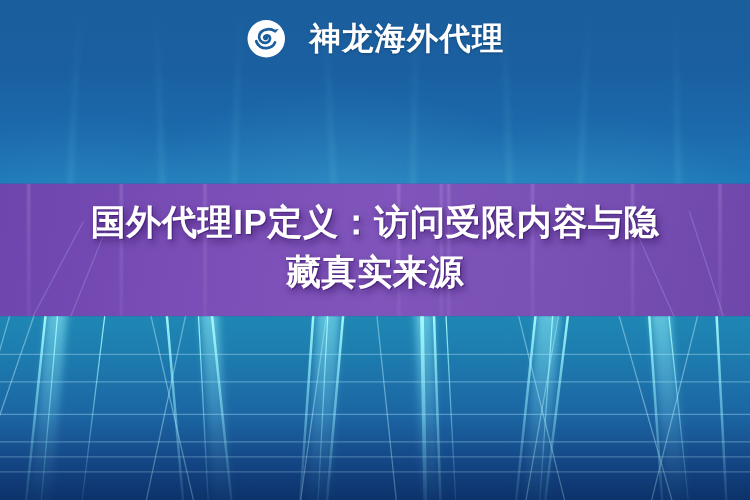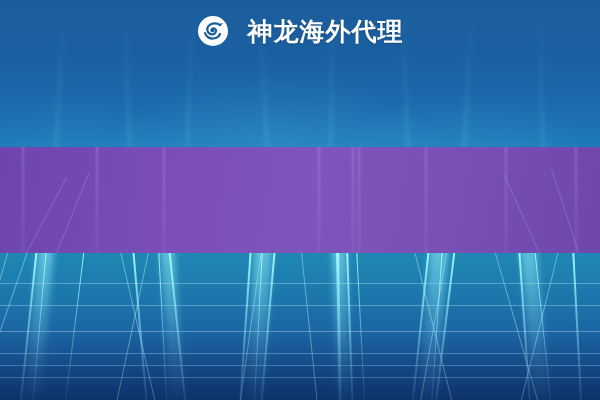--- a/index.html
+++ b/index.html
@@ -264,14 +264,18 @@
   <div class="logo">
     <svg class="logo-mark" viewBox="0 0 64 64">
       <circle cx="32" cy="32" r="30" fill="#ffffff"></circle>
       <path d="M46 20c-7-5-18-4-23 2-4 5-3 12 2 15 4 3 10 2 12-2 2-3 1-7-2-8-2-1-5 0-6 2-0.6 1.4 0.1 2.9 1.4 3.2 1 0.2 2-0.3 2.4-1.2" fill="none" stroke="#1b5e9c" stroke-width="4.4" stroke-linecap="round"></path>
       <path d="M16 36c2 7 9 12 17 11 6-0.7 11-4.4 13-9" fill="none" stroke="#1b5e9c" stroke-width="4.4" stroke-linecap="round"></path>
       <path d="M44 18l8-2-5 6z" fill="#1b5e9c"></path>
     </svg>
     <span class="logo-text">神龙海外代理</span>
   </div>
 
+  <div class="title-wrap">
+    <span class="title-text">国外代理IP定义：访问受限内容与隐</span>
+    <span class="title-text">藏真实来源</span>
+  </div>
 
 </div>
 
 </body></html>

